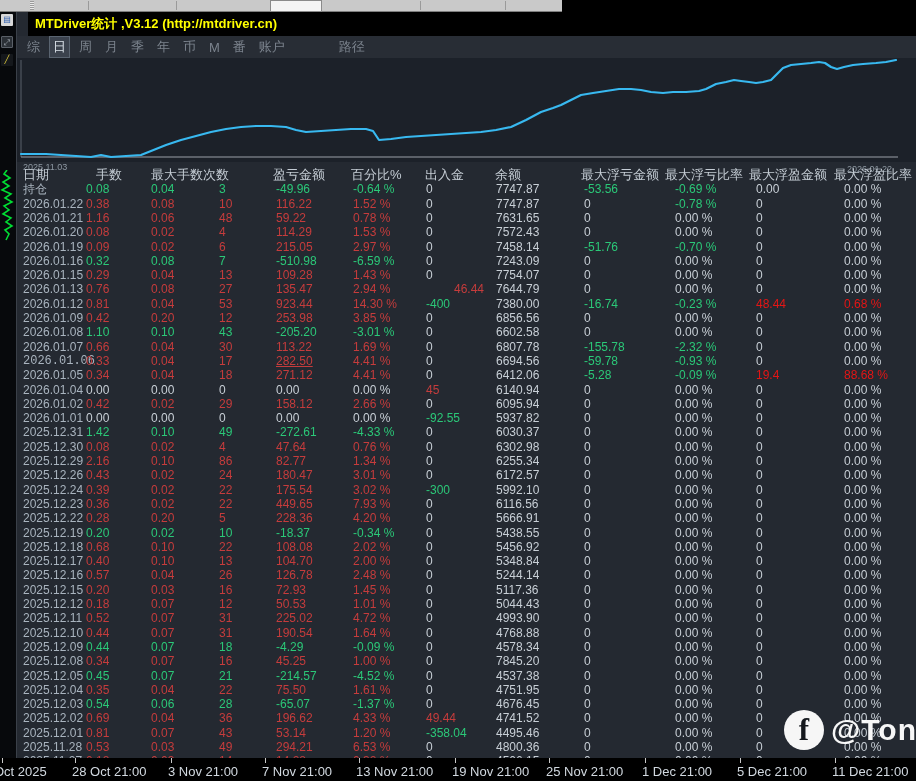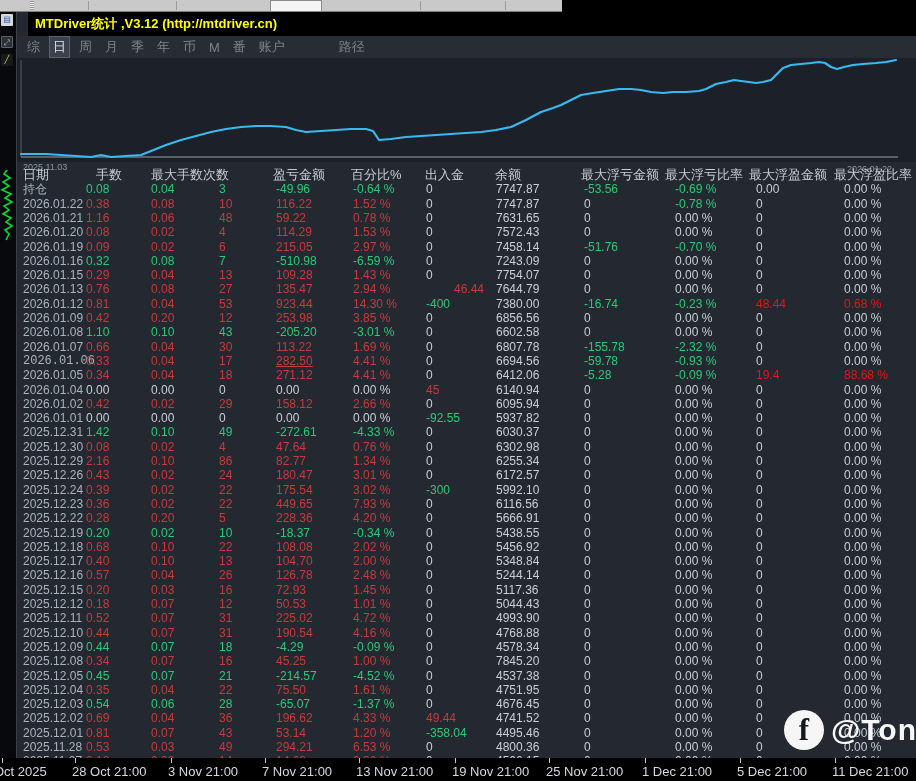--- a/index.html
+++ b/index.html
@@ -546,21 +546,21 @@
           <span class="cell c-flat" style="left: 658px;">0.00 %</span>
           <span class="cell c-flat" style="left: 739px;">0</span>
           <span class="cell c-flat" style="left: 827px;">0.00 %</span>
         </div>
         <div class="trow" style="top: 457.6px;">
           <span class="cell c-date" style="left: 6px;">2025.12.10</span>
           <span class="cell c-red" style="left: 69px;">0.44</span>
           <span class="cell c-red" style="left: 134px;">0.07</span>
           <span class="cell c-red" style="left: 202px;">31</span>
           <span class="cell c-red" style="left: 259px;">190.54</span>
-          <span class="cell c-red" style="left: 336px;">4.16 %</span>
+          <span class="cell c-red" style="left: 336px;">1.64 %</span>
           <span class="cell c-flat" style="left: 409px;">0</span>
           <span class="cell c-flat" style="left: 479px;">4768.88</span>
           <span class="cell c-flat" style="left: 567px;">0</span>
           <span class="cell c-flat" style="left: 658px;">0.00 %</span>
           <span class="cell c-flat" style="left: 739px;">0</span>
           <span class="cell c-flat" style="left: 827px;">0.00 %</span>
         </div>
         <div class="trow" style="top: 471.9px;">
           <span class="cell c-date" style="left: 6px;">2025.12.09</span>
           <span class="cell c-green" style="left: 69px;">0.44</span>

